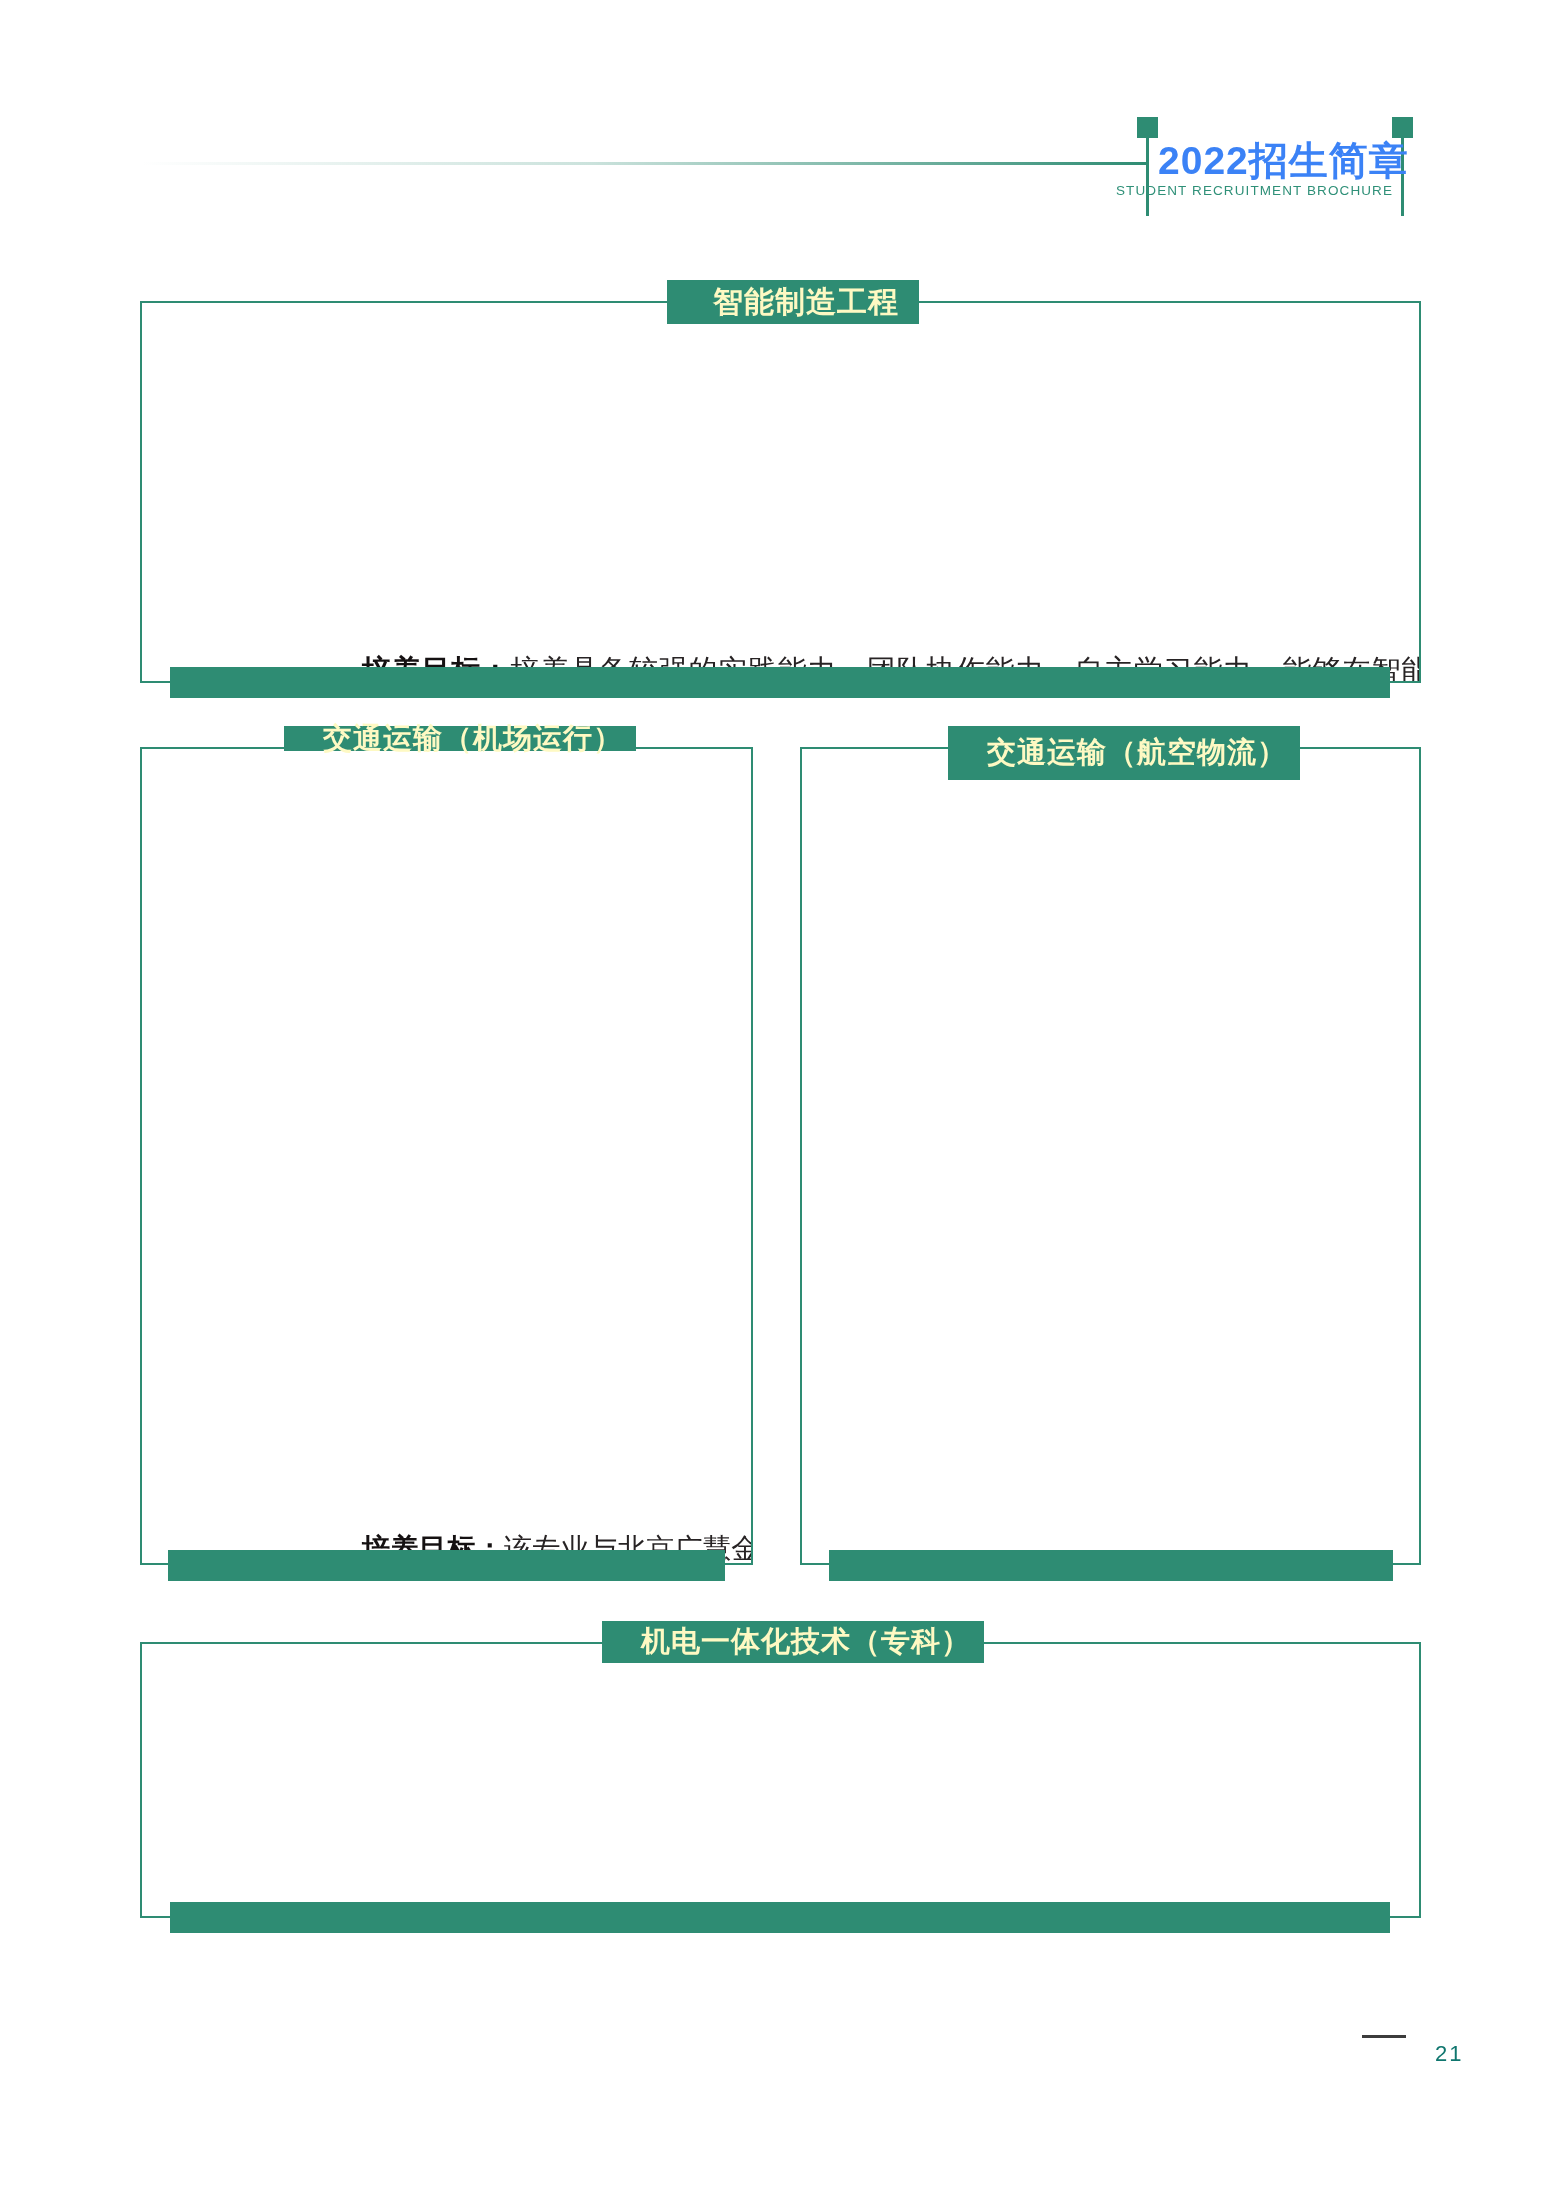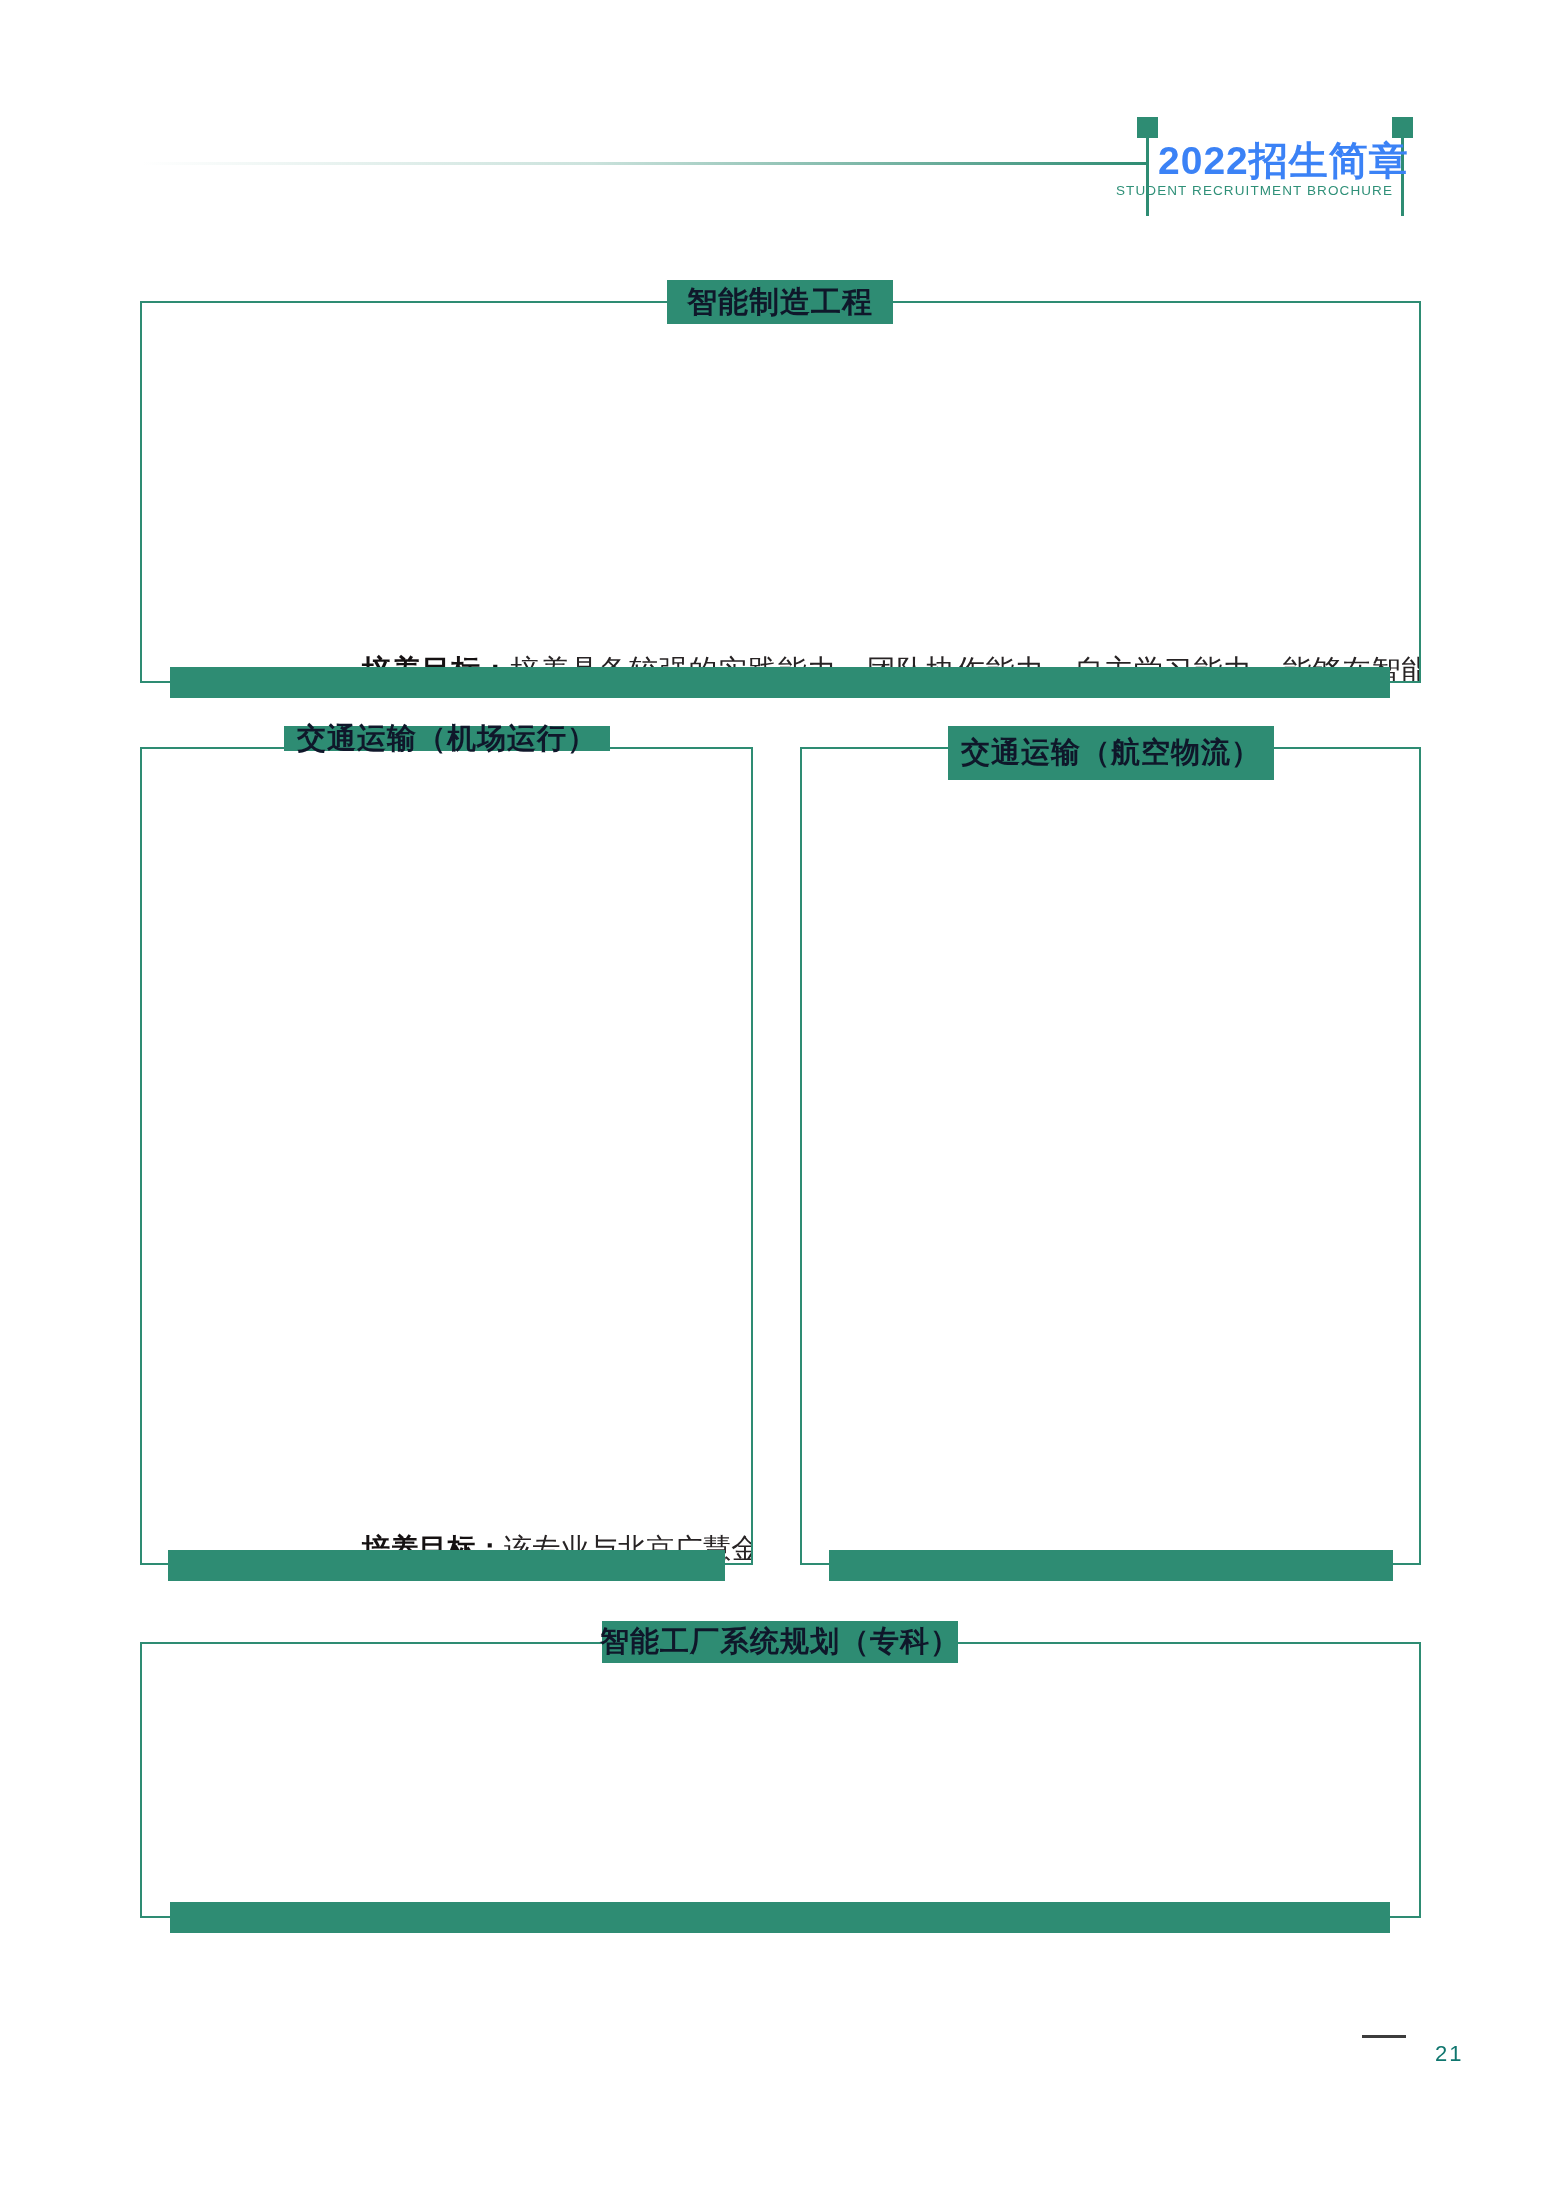--- a/index.html
+++ b/index.html
@@ -13,22 +13,22 @@
   .h-rule{left:140px;top:162px;width:1006px;height:3px;
     background:linear-gradient(90deg,rgba(46,140,115,0) 0%,rgba(46,140,115,.25) 45%,#2e8c73 100%);}
   .h-tick{width:3px;height:96px;background:#2e8c73;top:120px;}
   .h-tick.l{left:1146px;} .h-tick.r{left:1401px;}
   .h-sq{width:21px;height:21px;background:#2e8c73;top:117px;}
   .h-sq.l{left:1137px;} .h-sq.r{left:1392px;}
   .h-title{left:1158px;top:134px;font-size:39px;font-weight:600;color:#3b82f6;letter-spacing:1px;white-space:nowrap;}
   .h-sub{left:1116px;top:183px;font-size:13.5px;font-weight:500;color:#2f9078;letter-spacing:1.1px;white-space:nowrap;}
   
   .panel{background:#fff;border:2px solid #2e8c73;box-sizing:border-box;overflow:hidden;}
-  .sec-title{background:#2e8c73;color:#0f172a;font-weight:700;display:flex;align-items:center;justify-content:center;
-    letter-spacing:1px;z-index:3;white-space:nowrap;}
+  .sec-title{background:#2e8c73;color:#fef9c3;font-weight:700;display:flex;align-items:center;justify-content:center;
+    letter-spacing:1px;z-index:3;white-space:nowrap;padding-left:26px;}
   .bar{background:#2e8c73;height:31px;z-index:2;}
   
   .bodytxt{color:#272324;text-align:justify;}
   .bodytxt p{margin:0;text-indent:2em;}
   .plabel{font-weight:700;color:#151112;margin-top:34px;}
   .wide .bodytxt p{font-size:29px;line-height:47px;}
   .col .bodytxt p{font-size:28px;line-height:44px;}
   .panel.p1{left:140px;top:301px;width:1281px;height:382px;}
   .body1{left:162px;top:344px;width:1245px;}
   .title1{left:667px;top:280px;width:226px;height:44px;font-size:30px;}
@@ -87,20 +87,20 @@
     
   </div>
   <div class="abs sec-title title2r">交通运输（航空物流）</div>
   <div class="abs bar bar2r"></div>
 </div>
 
 <div>
   <div class="abs panel p3 wide">
     
   </div>
-  <div class="abs sec-title title3">智能工厂系统规划（专科）</div>
+  <div class="abs sec-title title3">机电一体化技术（专科）</div>
   <div class="abs bar bar3"></div>
 </div>
 
 <div>
   <div class="abs pg-line"></div>
   <div class="abs pg-num">21</div>
 </div>
 
 </body></html>

